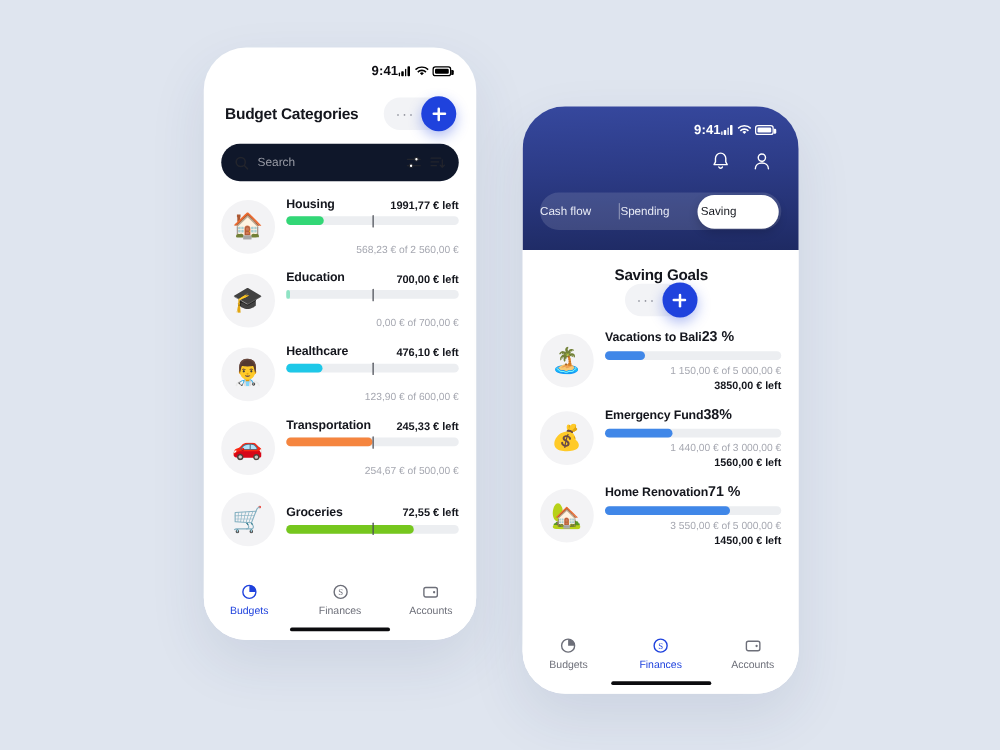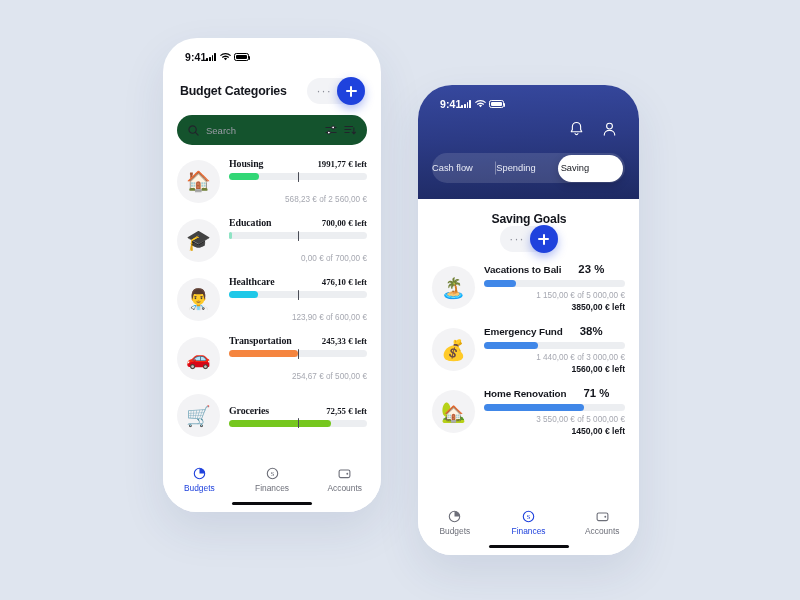--- a/index.html
+++ b/index.html
@@ -18,21 +18,21 @@
     border-radius: 34px;
     overflow: hidden;
     box-shadow: 0 18px 44px rgba(40,60,110,0.10);
   }
   #phone-left  { left: 163px; top: 38px;  width: 218px; height: 474px; }
   #phone-right { left: 418px; top: 85px;  width: 221px; height: 470px; }
 
   
   .statusbar {
     height: 30px; display: flex; align-items: center;
-    justify-content: flex-start; padding: 8px 20px 0 22px;
+    justify-content: flex-end; padding: 8px 20px 0 22px;
   }
   .status-time { font-size: 10.5px; font-weight: 700; letter-spacing: .1px; color: #0d0d12; }
   .status-icons { display: flex; align-items: center; gap: 4px; }
   .st-dark .status-time, .st-dark .status-icons { color: #ffffff; }
   .bars { display: flex; align-items: flex-end; gap: 1px; height: 8px; }
   .bars i { display: block; width: 1.6px; background: currentColor; border-radius: .6px; }
   .bars i:nth-child(1){height:3px}.bars i:nth-child(2){height:4.5px}
   .bars i:nth-child(3){height:6px}.bars i:nth-child(4){height:8px}
   .wifi { width: 10px; height: 8px; position: relative; }
   .wifi svg { display:block }
@@ -48,32 +48,32 @@
   .dots { color: #8d8f99; font-size: 12px; letter-spacing: 1.2px; line-height: 1; padding-right: 5px;
           display:flex; align-items:center; height:100%; }
   .plusbtn { width: 28px; height: 28px; border-radius: 50%; background: #1f42dd;
     display: flex; align-items: center; justify-content: center; color: #fff;
     box-shadow: 0 4px 10px rgba(31,66,221,.35); position: relative; }
   .plusbtn::before, .plusbtn::after { content:""; position:absolute; background:#fff; border-radius:1px; }
   .plusbtn::before { width: 11px; height: 1.8px; }
   .plusbtn::after  { width: 1.8px; height: 11px; }
 
   
-  .searchbar { margin: 11px 14px 0 14px; height: 30px; background: #14532d;
+  .searchbar { margin: 11px 14px 0 14px; height: 30px; background: #0f172a;
     border-radius: 16px; display: flex; align-items: center; padding: 0 11px 0 11px; gap: 7px; }
   .search-ph { flex: 1; font-size: 9.5px; color: #9a9ca6; }
   .sicon { color: #22242c; display: flex; align-items: center; }
 
   
   .blist { margin-top: 6px; padding: 0 14px; }
   .brow { display: flex; align-items: center; gap: 9px; padding: 7px 0 6px 0; }
   .avatar { width: 43px; height: 43px; border-radius: 50%; background: #f3f3f5;
     display: flex; align-items: center; justify-content: center; font-size: 20px; flex: 0 0 43px; line-height:1; }
   .bbody { flex: 1; min-width: 0; }
-  .brow-top { display: flex; align-items: flex-end; justify-content: space-between; font-family: Liberation Serif, serif; }
+  .brow-top { display: flex; align-items: center; justify-content: space-between; }
   .bname { font-size: 9.9px; font-weight: 700; color: #14161d; letter-spacing: -.1px; }
   .bleft { font-size: 8.8px; font-weight: 700; color: #14161d; }
   .track { position: relative; height: 7px; border-radius: 4px; background: #eceef1; margin-top: 4px; overflow: visible; }
   .fill { position: absolute; left:0; top:0; bottom:0; border-radius: 4px; }
   .tick { position: absolute; top: -1.5px; width: 1.3px; height: 10px; background: #4a4c55; border-radius: 1px; }
   .bsub { font-size: 8.2px; color: #a6a8b1; text-align: right; margin-top: 15px; }
 
   
   .tabbar { position: absolute; left:0; right:0; bottom:0; background:#fff;
     padding: 6px 0 0 0; border-top-left-radius: 14px; border-top-right-radius: 14px;
@@ -100,21 +100,21 @@
     background: #fff; border-radius: 16px; z-index: 1; box-shadow: 0 3px 8px rgba(0,0,0,.18); }
 
   .rtitle { display:flex; align-items:center; justify-content:space-between; padding: 13px 16px 0 17px; flex-direction: column; }
   .rtitle h2 { font-size: 12.2px; font-weight: 700; color: #14161d; letter-spacing: -.2px; }
 
   .glist { padding: 4px 14px 0 14px; }
   .grow { display:flex; align-items:center; gap: 9px; padding: 7px 0 6px 0; }
   .gbody { flex:1; min-width:0; }
   .grow-top { display:flex; align-items:baseline; justify-content:flex-start; }
   .gname { font-size: 9.9px; font-weight:700; color:#14161d; letter-spacing:-.1px; }
-  .gpct  { font-size: 11.4px; font-weight:700; color:#14161d;margin-left:17px; }
+  .gpct  { font-size: 11.4px; font-weight:700; color:#14161d; }
   .gtrack { height: 7px; border-radius: 4px; background:#eceef1; margin-top:5px; position:relative; }
   .gfill  { position:absolute; left:0; top:0; bottom:0; border-radius:4px; background:#4087e8; }
   .gsub   { font-size: 8.2px; color:#a6a8b1; text-align:right; margin-top:4px; }
   .gleft  { font-size: 8.6px; color:#14161d; font-weight:700; text-align:right; margin-top:2px; }
 </style>
 </head>
 <body>
 
 <div class="stage">
 

